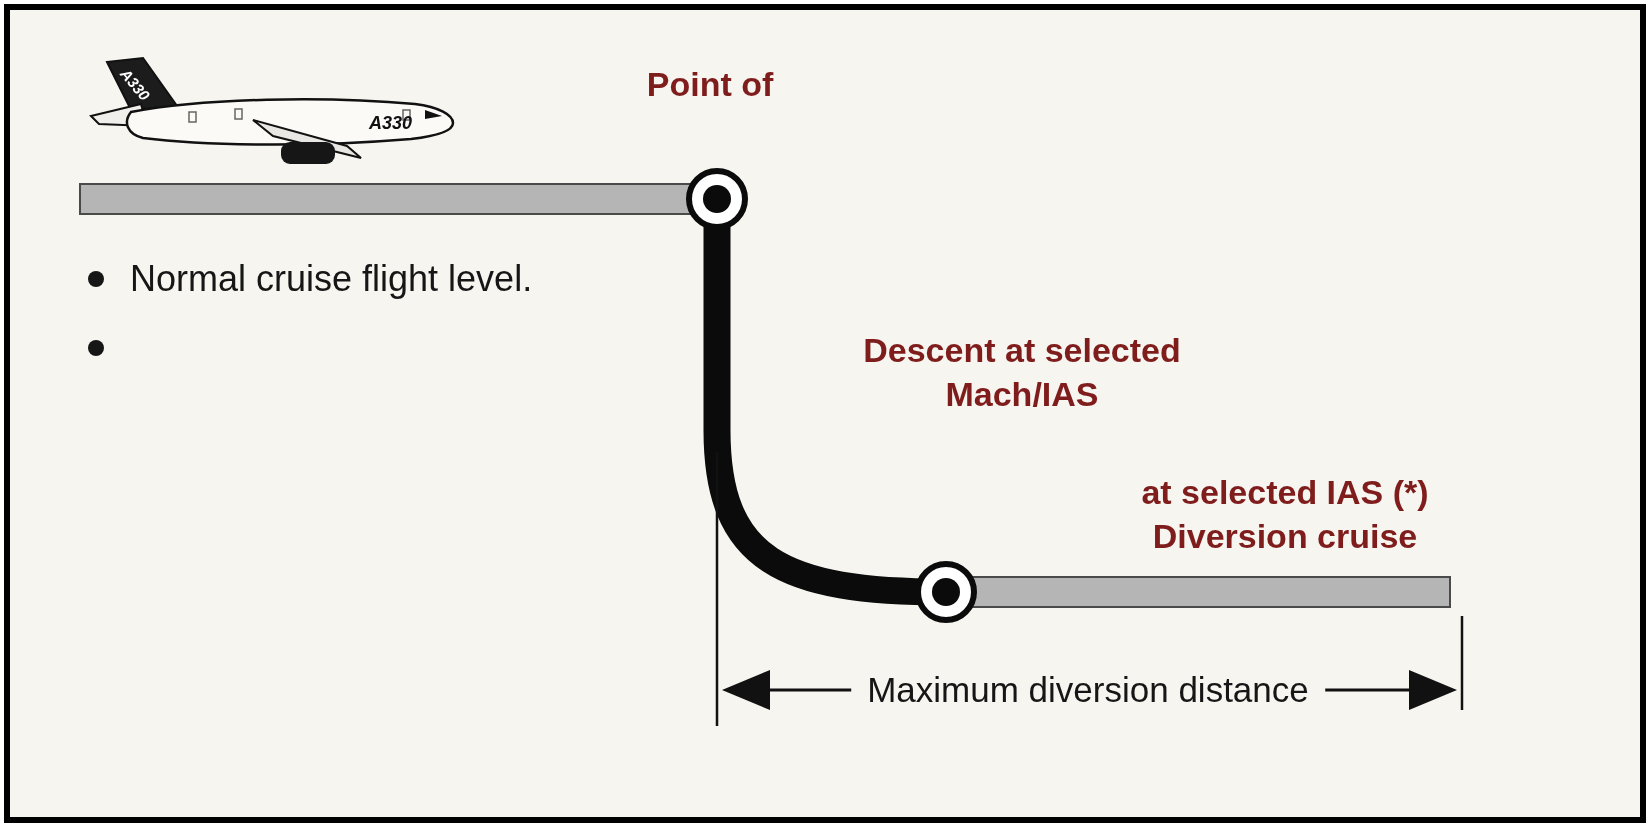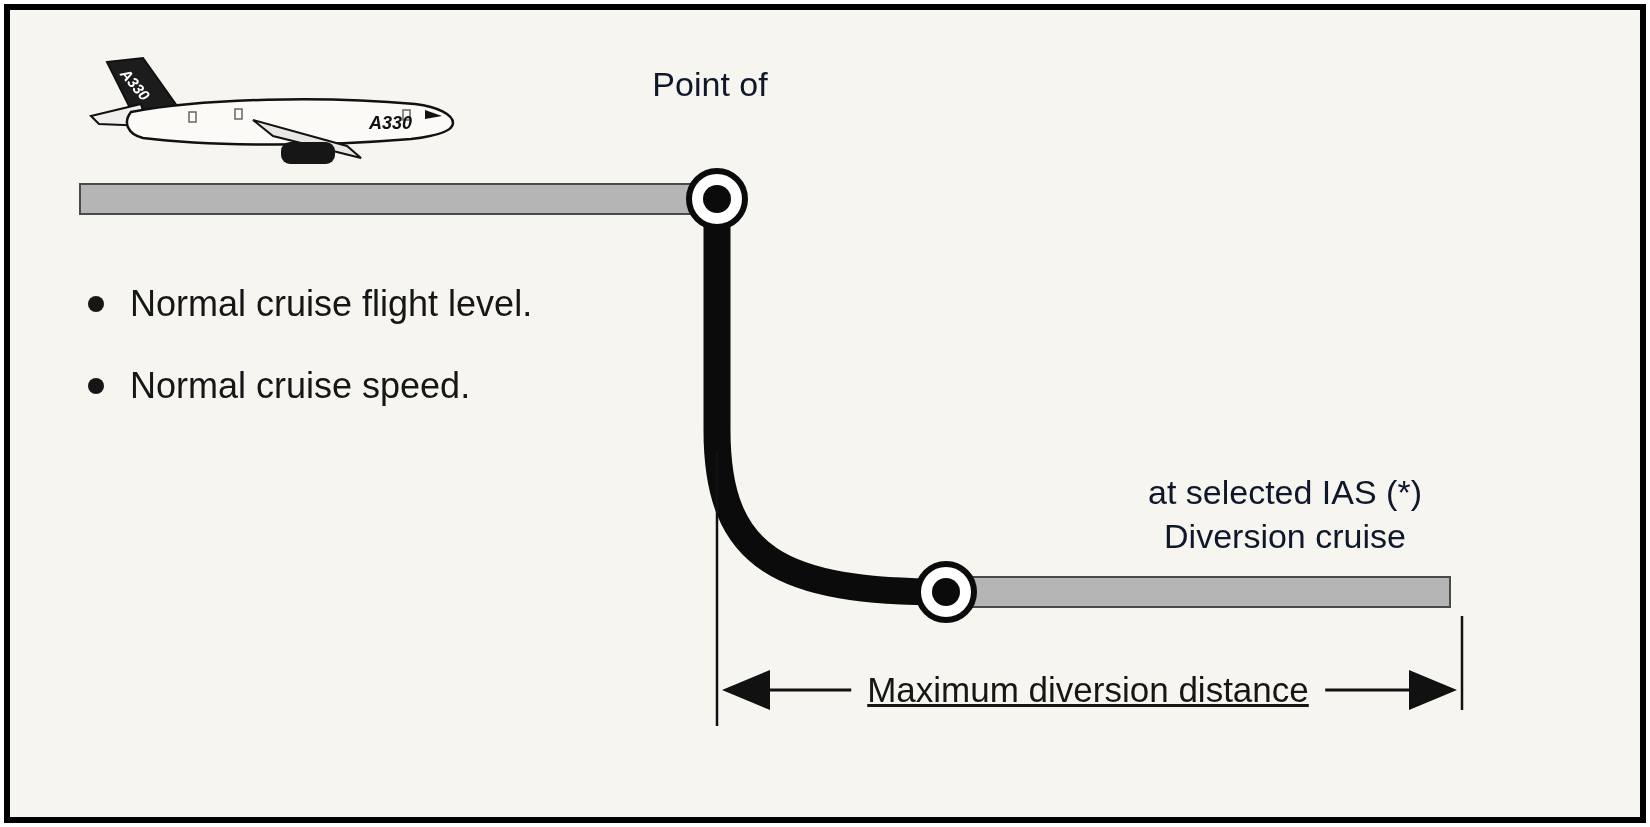--- a/index.html
+++ b/index.html
@@ -14,43 +14,42 @@
   .frame {
     position:absolute; inset:4px;
     border:6px solid #000000;
     background:#f6f5f0;
     box-sizing:border-box;
   }
   .diagram {
     position:absolute; left:0; top:0;
     width:1650px; height:827px;
   }
-  .label { position:absolute; color:#0f172a; }
+  .label { position:absolute; color:#7f1d1d;font-weight:bold; }
   .label .ln { white-space:nowrap; }
   .center { text-align:center; }
 
   .point-label   { left:510px;  top:62px;  width:400px; font-size:34px; line-height:44px; }
   .descent-label { left:822px;  top:328px; width:400px; font-size:34px; line-height:44px; }
   .diversion-label { left:1075px; top:470px; width:420px; font-size:34px; line-height:44px; }
 
   .bullets { position:absolute; left:88px; top:258px; font-size:36px; }
-  .bullet-row { display:flex; align-items:center; margin-bottom:40px;margin-top:25px; }
+  .bullet-row { display:flex; align-items:center; margin-bottom:40px; }
   .bullet-dot {
     width:16px; height:16px; border-radius:50%;
     background:#161616; margin-right:26px; flex:0 0 auto;
   }
 
   .dim-label {
     position:absolute; left:1088px; top:690px;
     transform:translate(-50%,-50%);
     background:#f6f5f0;
     padding:0 16px;
     font-size:35px;
     white-space:nowrap;
-    text-decoration:underline;
   }
 </style>
 </head>
 <body>
 
 <div class="page">
   <div class="frame"></div>
 
   <svg class="diagram" viewBox="0 0 1650 827">
 
@@ -104,24 +103,27 @@
     <div class="ln">Point of</div>
   </div>
 
   <div class="bullets">
     <div class="bullet-row">
       <span class="bullet-dot"></span>
       <span>Normal cruise flight level.</span>
     </div>
     <div class="bullet-row">
       <span class="bullet-dot"></span>
-      <span>Normal cruise speed.</span>
     </div>
   </div>
 
+  <div class="label descent-label center">
+    <div class="ln">Descent at selected</div>
+    <div class="ln">Mach/IAS</div>
+  </div>
 
   <div class="label diversion-label center">
     <div class="ln">at selected IAS (*)</div>
     <div class="ln">Diversion cruise</div>
   </div>
 
   <div class="dim-label">Maximum diversion distance</div>
 </div>
 
 </body></html>

